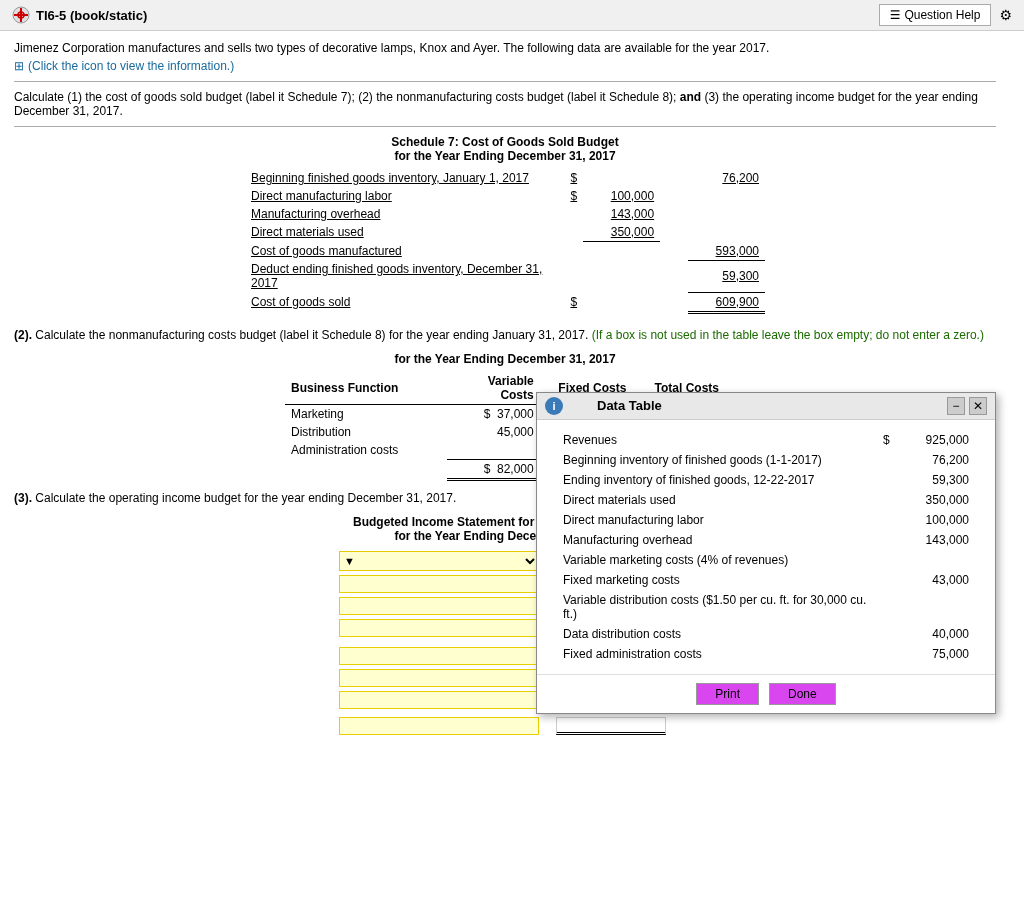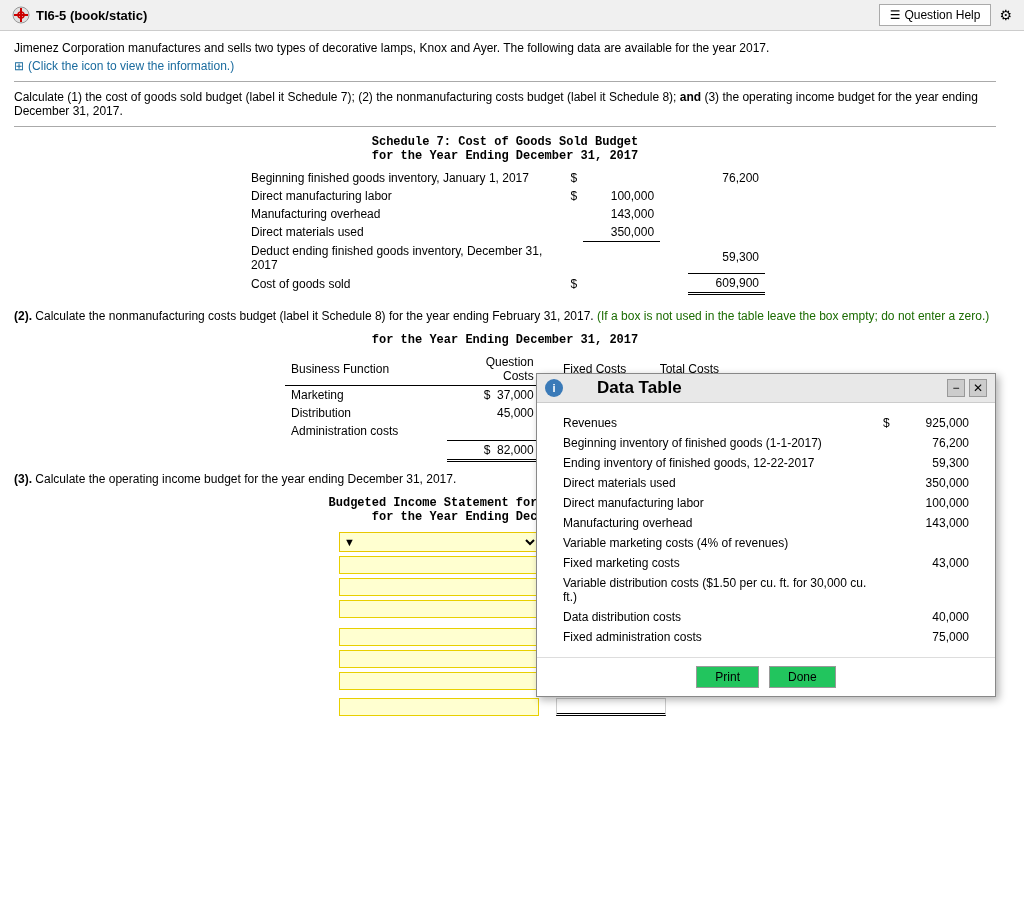--- a/index.html
+++ b/index.html
@@ -22,38 +22,38 @@
     .main-content { padding: 10px 14px; max-width: 1010px; }
 
     .intro-text { font-size: 12px; margin-bottom: 4px; }
     .click-icon-link { color: #1a6b9e; font-size: 12px; display: flex; align-items: center; gap: 4px; margin-bottom: 8px; }
     .click-icon-link .grid-icon { color: #1a6b9e; }
 
     .separator { border: none; border-top: 1px solid #aaa; margin: 8px 0; }
 
     .section-intro { font-size: 12px; margin-bottom: 10px; }
 
-    .schedule-title-block { text-align: center; margin-bottom: 6px; font-family: Liberation Mono, monospace; }
+    .schedule-title-block { text-align: center; margin-bottom: 6px; }
     .schedule-title { font-weight: bold; font-size: 12px; }
     .schedule-subtitle { font-weight: bold; font-size: 12px; }
 
     .schedule-table { width: 520px; border-collapse: collapse; margin: 0 auto 14px auto; font-size: 12px; }
-    .schedule-table td { padding: 2px 6px; }
+    .schedule-table td { padding: 2px 6px; text-decoration: underline; }
     .schedule-table .label-cell { width: 340px; }
     .schedule-table .dollar-cell { width: 30px; text-align: right; }
     .schedule-table .amount-cell { width: 80px; text-align: right; }
     .schedule-table .total-cell { width: 80px; text-align: right; }
     .border-bottom-cell { border-bottom: 1px solid #000; }
 
     .green-text { color: #1a6b00; }
 
     
     .sched8-wrap { position: relative; }
     .sched8-table { width: 440px; border-collapse: collapse; margin: 0 auto 10px auto; font-size: 12px; }
-    .sched8-table th { font-weight: normal; text-align: center; border-bottom: 1px solid #000; padding: 2px 6px; }
+    .sched8-table th { font-weight: bold; text-align: center; border-bottom: 1px solid #000; padding: 2px 6px; }
     .sched8-table th.left-align { text-align: left; }
     .sched8-table td { padding: 2px 6px; }
     .sched8-table .col-biz { width: 140px; }
     .sched8-table .col-var { width: 80px; text-align: right; }
     .sched8-table .col-fix { width: 80px; text-align: right; }
     .sched8-table .col-tot { width: 80px; text-align: right; }
 
     
     .data-table-modal {
       position: absolute;
@@ -69,35 +69,35 @@
       display: flex; align-items: center; justify-content: space-between;
       background: #e8e8e8; padding: 4px 8px; border-bottom: 1px solid #ccc;
     }
     .modal-header-left { display: flex; align-items: center; gap: 6px; }
     .modal-info-icon {
       width: 18px; height: 18px; border-radius: 50%;
       background: #3a7ab8; color: white;
       display: flex; align-items: center; justify-content: center;
       font-weight: bold; font-size: 11px;
     }
-    .modal-title { font-weight: bold; font-size: 17px; padding-left: 28px; }
+    .modal-title { font-weight: bold; font-size: 13px; padding-left: 28px; }
     .modal-controls { display: flex; gap: 4px; }
     .modal-minimize, .modal-close {
       width: 18px; height: 18px; background: #ccc; border: 1px solid #999;
       cursor: pointer; display: flex; align-items: center; justify-content: center;
       font-size: 12px;
     }
     .modal-body { padding: 10px 22px; }
     .data-table { width: 100%; border-collapse: collapse; }
     .data-table td { padding: 3px 4px; }
     .data-table .dt-label { width: 320px; }
     .data-table .dt-dollar { width: 20px; text-align: right; }
     .data-table .dt-value { width: 80px; text-align: right; }
     .modal-footer { display: flex; justify-content: center; gap: 10px; padding: 8px; border-top: 1px solid #ddd; }
-    .modal-btn { padding: 3px 18px; background: #22c55e; border: 1px solid #999; cursor: pointer; font-size: 12px; text-align: right; }
+    .modal-btn { padding: 3px 18px; background: #d946ef; border: 1px solid #999; cursor: pointer; font-size: 12px; text-align: right; }
 
     
     .part3-section { margin-top: 10px; }
     .budgeted-table { width: 340px; border-collapse: collapse; margin: 0 auto; font-size: 12px; }
     .budgeted-table td { padding: 2px 4px; }
     .input-field {
       width: 110px; height: 18px; border: 1px solid #ccc; background: #fff;
       font-size: 11px; padding: 1px 3px;
     }
     .input-field-wide {
@@ -185,20 +185,27 @@
       </tr>
 
       <tr>
         <td class="label-cell">Direct materials used</td>
         <td class="dollar-cell"></td>
         <td class="amount-cell border-bottom-cell">350,000</td>
         <td class="dollar-cell"></td>
         <td class="total-cell"></td>
       </tr>
 
+      <tr>
+        <td class="label-cell">Cost of goods manufactured</td>
+        <td class="dollar-cell"></td>
+        <td class="amount-cell"></td>
+        <td class="dollar-cell"></td>
+        <td class="total-cell" style="border-bottom:1px solid #000;">593,000</td>
+      </tr>
 
 
       <tr>
         <td class="label-cell">Deduct ending finished goods inventory, December 31, 2017</td>
         <td class="dollar-cell"></td>
         <td class="amount-cell"></td>
         <td class="dollar-cell"></td>
         <td class="total-cell" style="border-bottom:1px solid #000;">59,300</td>
       </tr>
 
@@ -207,35 +214,35 @@
         <td class="dollar-cell">$</td>
         <td class="amount-cell"></td>
         <td class="dollar-cell"></td>
         <td class="total-cell" style="border-bottom:3px double #000;">609,900</td>
       </tr>
     </tbody>
   </table>
 
   <p class="section-intro">
     <strong>(2).</strong>
-    <span> Calculate the nonmanufacturing costs budget (label it Schedule 8) for the year ending February 31, 2017. </span>
+    <span> Calculate the nonmanufacturing costs budget (label it Schedule 8) for the year ending January 31, 2017. </span>
     <span class="green-text">(If a box is not used in the table leave the box empty; do not enter a zero.)</span>
   </p>
 
   <div class="sched8-wrap">
 
     <div class="schedule-title-block">
       <div class="schedule-subtitle">for the Year Ending December 31, 2017</div>
     </div>
 
     <table class="sched8-table">
       <thead>
         <tr>
           <th class="col-biz left-align">Business Function</th>
-          <th class="col-var">Question Costs</th>
+          <th class="col-var">Variable Costs</th>
           <th class="col-fix">Fixed Costs</th>
           <th class="col-tot">Total Costs</th>
         </tr>
       </thead>
       <tbody>
         <tr>
           <td class="col-biz">Marketing</td>
           <td class="col-var">$&nbsp;&nbsp;37,000</td>
           <td class="col-fix">$&nbsp;&nbsp;43,000</td>
           <td class="col-tot">$&nbsp;&nbsp;80,000</td>

